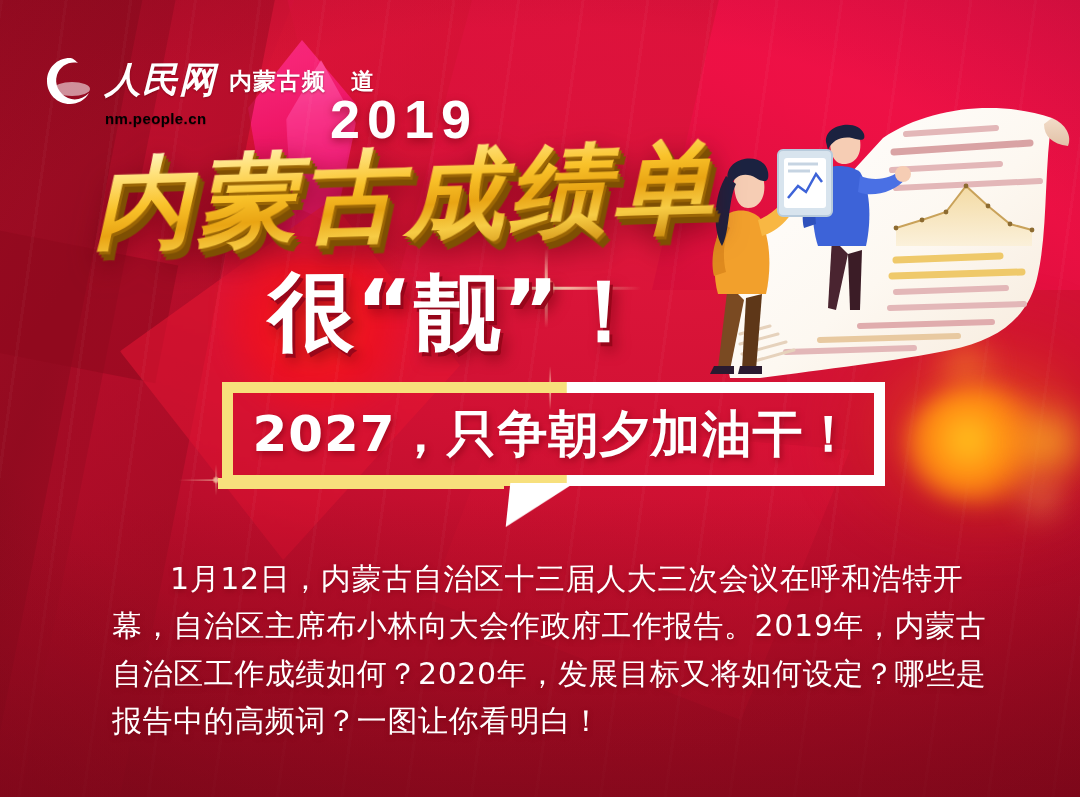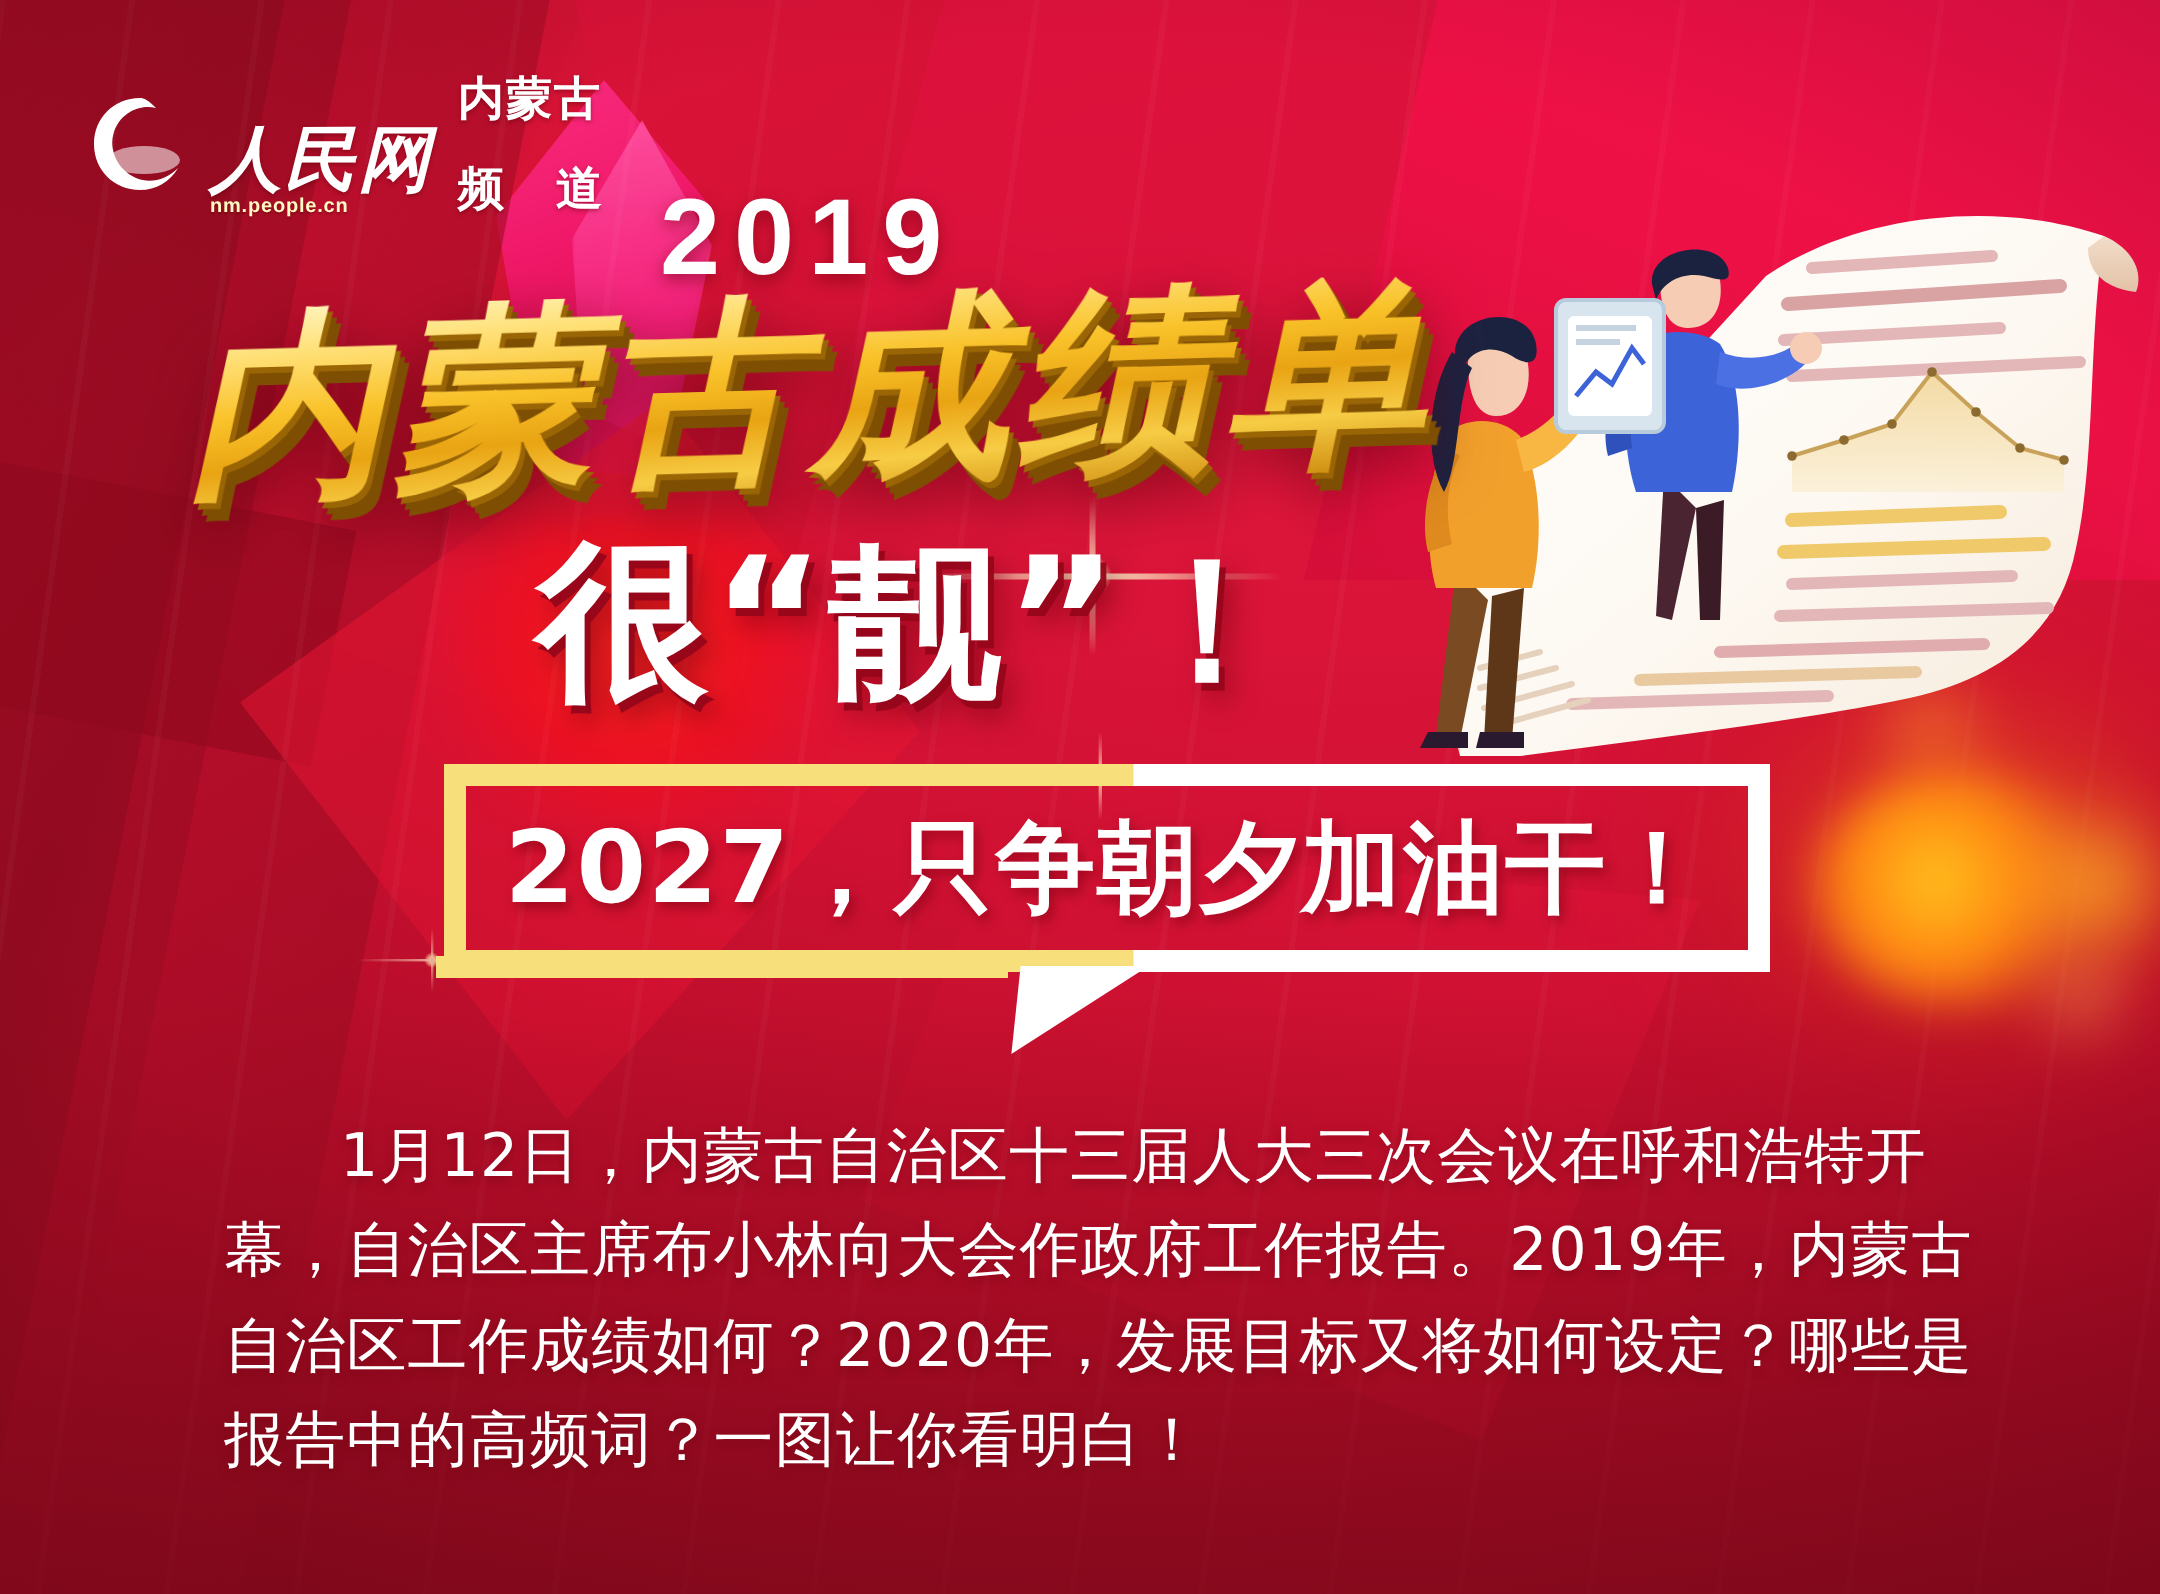--- a/index.html
+++ b/index.html
@@ -151,26 +151,26 @@
   .logo-mark{ width:52px; height:52px; flex:0 0 auto; }
   .logo-words{ display:flex; flex-direction:column; align-items:flex-start; }
   .logo-cn{
     font-family:Liberation Serif, serif;
     font-weight:700; font-style:italic;
     font-size:36px; color:#fff; line-height:1; letter-spacing:1px;
     text-shadow:0 1px 2px rgba(90,0,10,.45);
     margin-top:28px;
   }
   .logo-url{
-    font-size:10px; font-weight:700; color:#fef9c3; letter-spacing:.4px;
-    margin-top:0;
+    font-size:15px; font-weight:700; color:#000000; letter-spacing:.4px;
+    margin-top:12px;
     text-shadow:0 1px 1px rgba(90,0,10,.4);
   }
   .logo-channel{
-    display:flex; flex-direction:column; gap:19px;
+    display:flex; flex-direction:row; gap:1px;
     margin-left:4px; padding-top:2px;justify-content:space-between;
   }
   .logo-ch-l1, .logo-ch-l2{
     font-family:"DejaVu Sans","Liberation Sans",sans-serif;
     font-size:23px; font-weight:700; color:#fff; line-height:1.15;
     letter-spacing:1px;
     text-shadow:0 1px 2px rgba(90,0,10,.45);
   }
   .logo-ch-l2{ letter-spacing:9px; }
 

